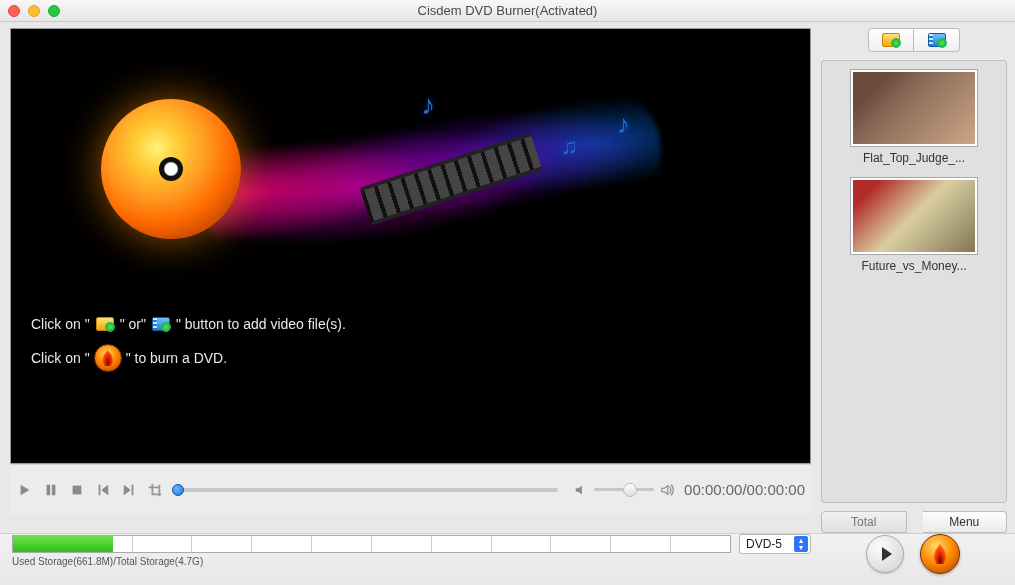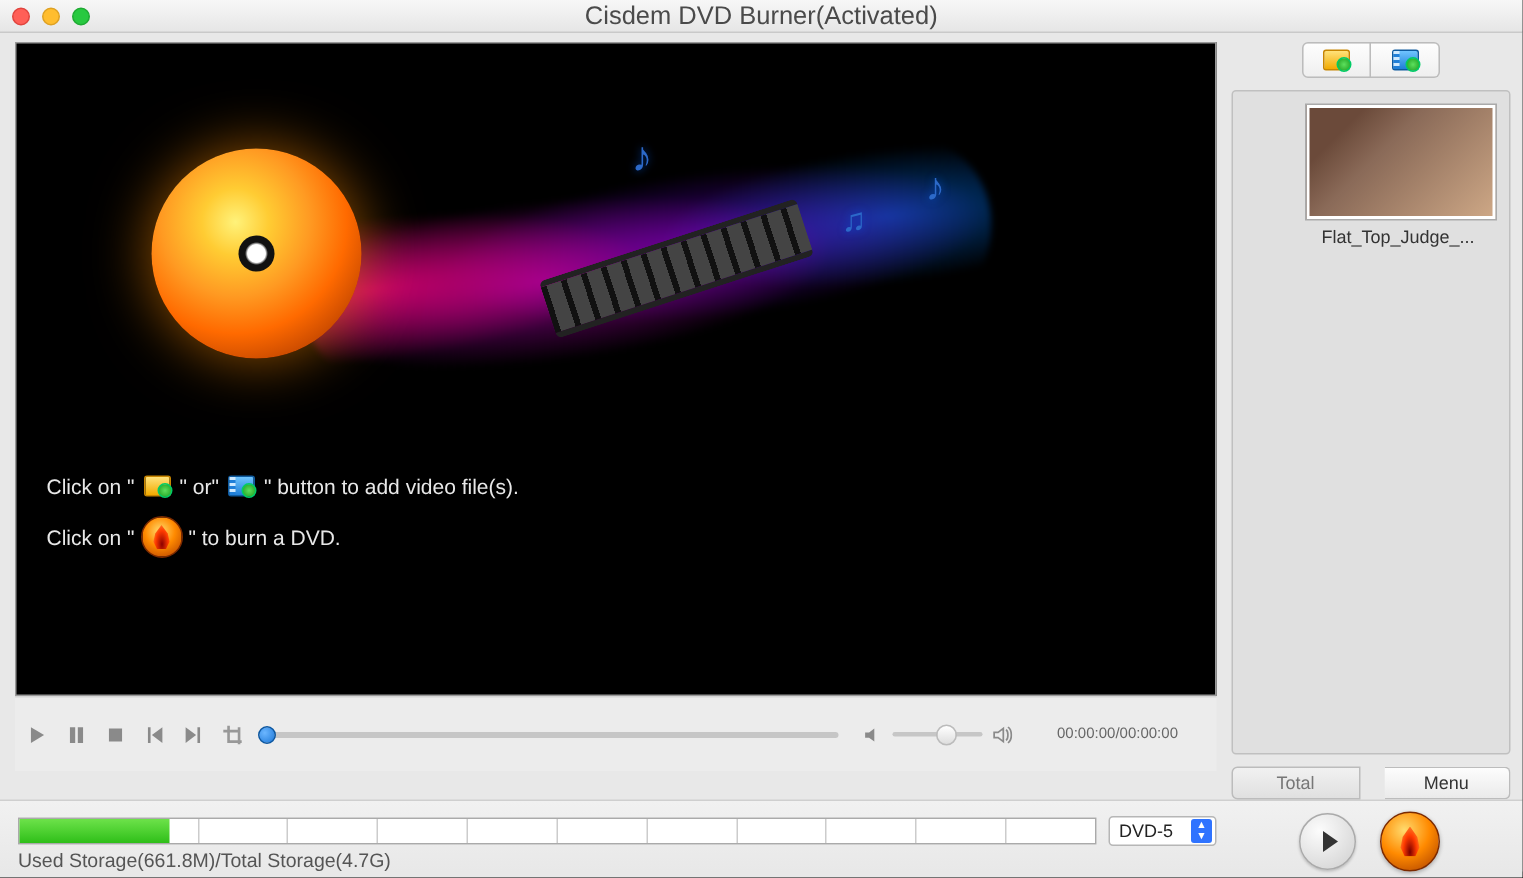--- a/index.html
+++ b/index.html
@@ -19,21 +19,21 @@
   display: flex;
   align-items: center;
   padding-left: 8px;
   position: relative;
 }
 .traffic-lights { display: flex; gap: 8px; }
 .tl { width: 12px; height: 12px; border-radius: 50%; }
 .tl.red { background: #ff5f57; border: 0.5px solid #e0443e; }
 .tl.yellow { background: #ffbd2e; border: 0.5px solid #dea123; }
 .tl.green { background: #28c940; border: 0.5px solid #1faa33; }
-.title { position: absolute; left: 0; right: 0; text-align: center; font-size: 17px; color: #4a4a4a; }
+.title { position: absolute; left: 0; right: 0; text-align: center; font-size: 13px; color: #4a4a4a; }
 
 .content {
   display: flex;
   height: calc(585px - 22px - 52px);
   background: #e8e8e8;
 }
 
 .main-panel {
   flex: 1;
   display: flex;
@@ -184,21 +184,21 @@
   margin: 0 6px;
 }
 .progress-thumb {
   position: absolute; left: 0; top: 50%;
   width: 12px; height: 12px;
   border-radius: 50%;
   background: radial-gradient(circle at 35% 35%, #6bb6ff, #1e78d8);
   border: 1px solid #0d57a0;
   transform: translate(-50%,-50%);
 }
-.timecode { color: #666; font-size: 10px; min-width: 120px; text-align: center; }
+.timecode { color: #666; font-size: 15px; min-width: 120px; text-align: left; }
 .vol { display: flex; align-items: center; gap: 4px; }
 .vol-track {
   width: 60px; height: 3px; background: #c6c6c6; border-radius: 2px; position: relative;
 }
 .vol-thumb {
   position: absolute; top: 50%; left: 60%;
   width: 14px; height: 14px; border-radius: 50%;
   background: linear-gradient(#fff,#ddd);
   border: 1px solid #bbb;
   transform: translate(-50%,-50%);
@@ -231,21 +231,21 @@
   background: #e0e0e0;
   border: 1px solid #c0c0c0;
   border-radius: 3px;
   padding: 8px;
   overflow-y: auto;
   display: flex;
   flex-direction: column;
   gap: 12px;
 }
 .thumb-item {
-  display: flex; flex-direction: column; align-items: flex-end;
+  display: flex; flex-direction: column; align-items: center;
   cursor: pointer;
 }
 .thumb-img {
   width: 128px; height: 78px;
   background: #888;
   border: 1px solid #aaa;
   box-shadow: inset 0 0 0 2px #fff;
 }
 .thumb-img.t1 { background: linear-gradient(135deg,#6b4a3a 20%,#8a6a58 40%,#cfa987); }
 .thumb-img.t2 { background: linear-gradient(135deg,#b22a2a 15%,#d9cfa3 50%,#7f7250); }
@@ -271,21 +271,21 @@
   cursor: pointer;
 }
 .side-tab:first-child { border-radius: 4px 0 0 4px; background: linear-gradient(#f1f1f1,#e0e0e0); color: #777; }
 .side-tab:last-child { border-radius: 0 4px 4px 0; border-left: none; margin-left: 16px; }
 
 .footer {
   height: 48px;
   background: linear-gradient(#f1f1f1,#e8e8e8);
   border-top: 1px solid #cfcfcf;
   display: flex;
-  align-items: flex-end;
+  align-items: flex-start;
   padding: 0 12px;
 }
 .storage-wrap { flex: 1; display: flex; flex-direction: column; gap: 2px; }
 .storage-bar-row { display: flex; align-items: center; gap: 8px; }
 .storage-bar {
   flex: 1; height: 18px;
   border: 1px solid #aaa;
   background: #fff;
   display: flex;
   position: relative;
@@ -310,21 +310,21 @@
   font-size: 12px; color: #222;
   cursor: pointer;
 }
 .sel-arrows {
   width: 14px; height: 16px;
   background: #2f73ff;
   border-radius: 2px;
   display: flex; flex-direction: column; align-items: center; justify-content: center;
   font-size: 7px; color: #fff; line-height: 7px;
 }
-.storage-label { color: #555; font-size: 13px; }
+.storage-label { color: #555; font-size: 10px; }
 
 .footer-right {
   width: 192px;
   display: flex;
   align-items: center;
   justify-content: center;
   gap: 16px;
   padding-left: 12px;
 }
 .big-btn {
@@ -463,20 +463,24 @@
       </div>
       <div class="side-btn">
         <span class="mini-video"></span>
       </div>
     </div>
     <div class="thumb-list">
       <div class="thumb-item">
         <div class="thumb-img t1"></div>
         <div class="thumb-label">Flat_Top_Judge_...</div>
       </div>
+      <div class="thumb-item">
+        <div class="thumb-img t2"></div>
+        <div class="thumb-label">Future_vs_Money...</div>
+      </div>
     </div>
     <div class="side-tabs">
       <div class="side-tab">Total</div>
       <div class="side-tab">Menu</div>
     </div>
   </div>
 </div>
 
 <div class="footer">
   <div class="storage-wrap">

